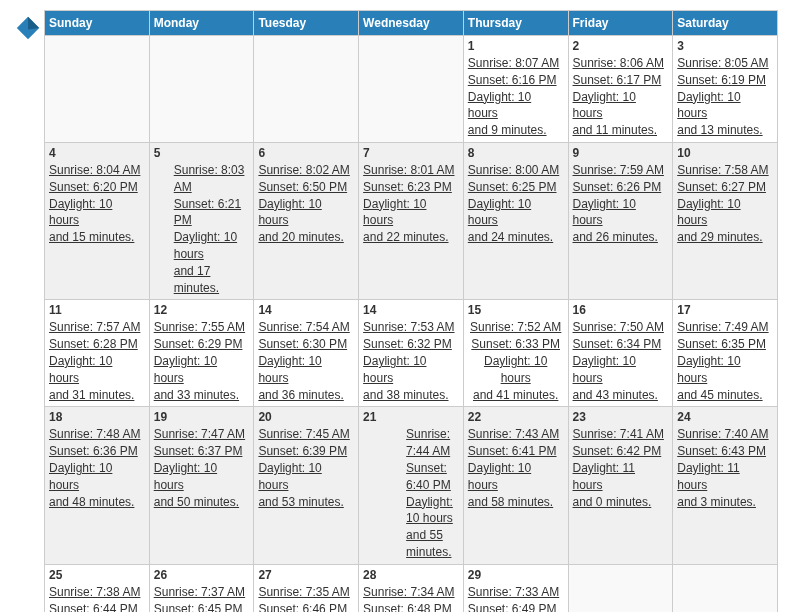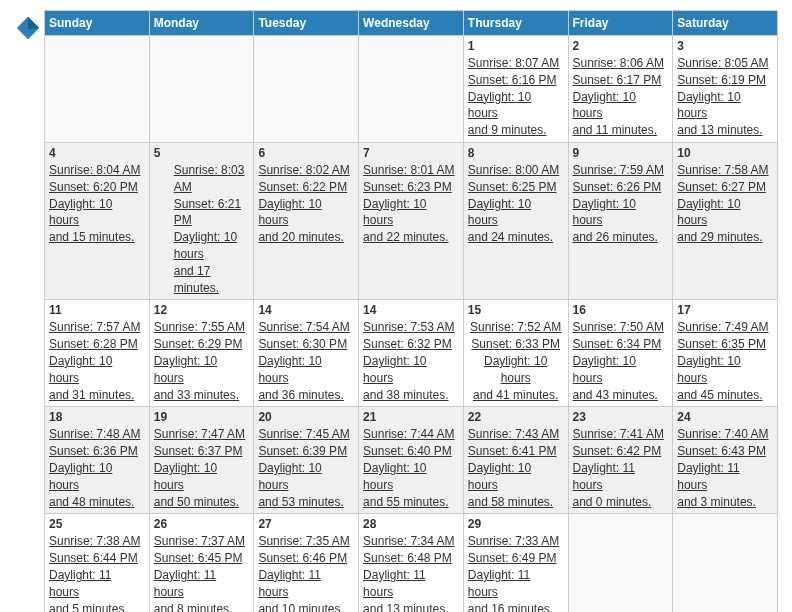--- a/index.html
+++ b/index.html
@@ -178,21 +178,21 @@
           <td>
             <span class="day-number">5</span>
             <div class="day-info" style="white-space: pre-line; margin-left: 20px;">Sunrise: 8:03 AM
 Sunset: 6:21 PM
 Daylight: 10 hours
 and 17 minutes.</div>
           </td>
           <td>
             <span class="day-number">6</span>
             <div class="day-info" style="white-space: pre-line;">Sunrise: 8:02 AM
-Sunset: 6:22 PM
+Sunset: 6:50 PM
 Daylight: 10 hours
 and 20 minutes.</div>
           </td>
           <td>
             <span class="day-number">7</span>
             <div class="day-info" style="white-space: pre-line;">Sunrise: 8:01 AM
 Sunset: 6:23 PM
 Daylight: 10 hours
 and 22 minutes.</div>
           </td>
@@ -286,21 +286,21 @@
           </td>
           <td>
             <span class="day-number">20</span>
             <div class="day-info" style="white-space: pre-line;">Sunrise: 7:45 AM
 Sunset: 6:39 PM
 Daylight: 10 hours
 and 53 minutes.</div>
           </td>
           <td>
             <span class="day-number">21</span>
-            <div class="day-info" style="white-space: pre-line;">Sunrise: 7:44 AM
+            <div class="day-info" style="white-space: pre-line; margin-left: 43px;">Sunrise: 7:44 AM
 Sunset: 6:40 PM
 Daylight: 10 hours
 and 55 minutes.</div>
           </td>
           <td>
             <span class="day-number">22</span>
             <div class="day-info" style="white-space: pre-line;">Sunrise: 7:43 AM
 Sunset: 6:41 PM
 Daylight: 10 hours
 and 58 minutes.</div>

